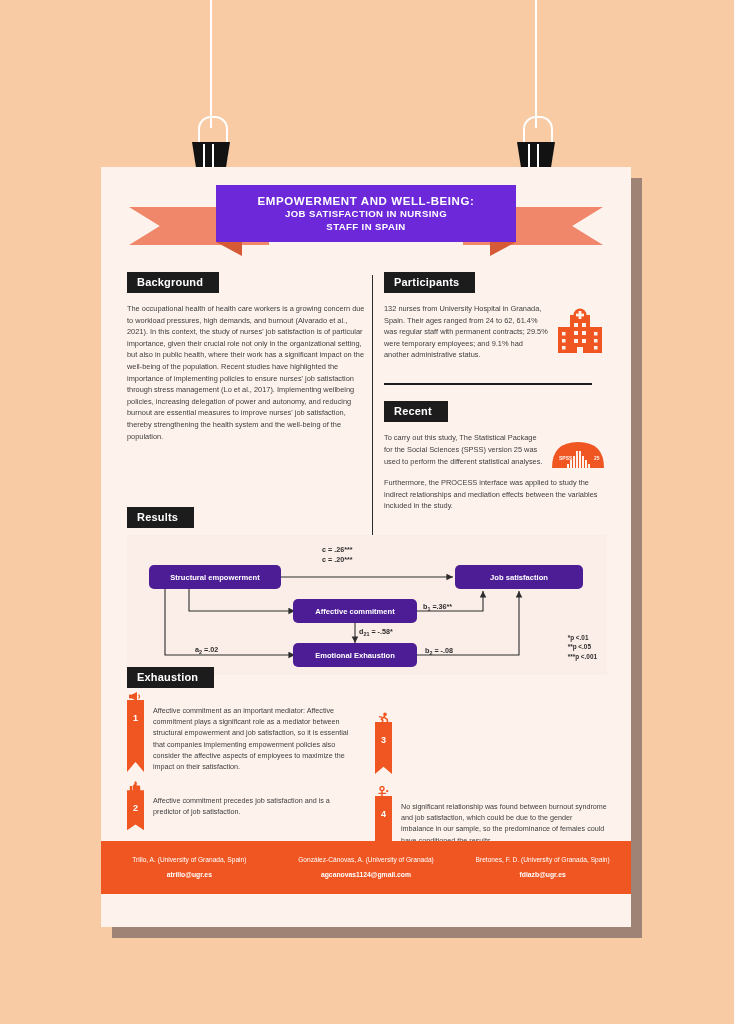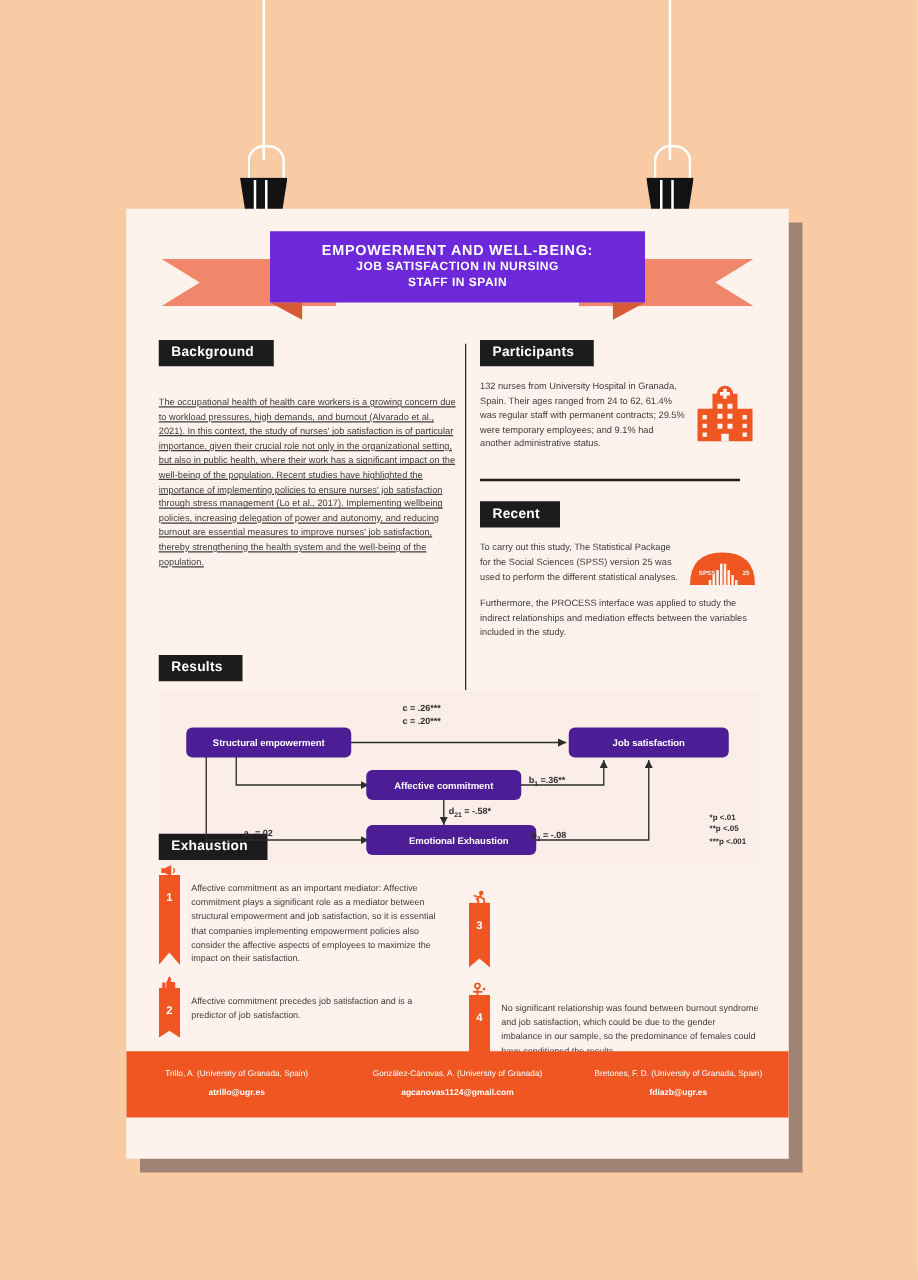--- a/index.html
+++ b/index.html
@@ -160,21 +160,21 @@
     margin: 14px 0 16px 0;
   }
   .with-icon {
     display: flex;
     align-items: flex-start;
     gap: 6px;
   }
   .with-icon .txt { flex: 1; }
 
   
-  .results-sec { position: absolute; left: 26px; top: 340px; width: 480px; margin-top: 17px; }
+  .results-sec { position: absolute; left: 26px; top: 340px; width: 480px; }
   .diagram {
     position: relative;
     width: 480px; height: 140px;
     background: #fbeee8;
     margin-top: 7px;
   }
   .node {
     position: absolute;
     background: #4c1d95;
     color: #ffffff;
@@ -309,21 +309,21 @@
       <div class="l1">EMPOWERMENT AND WELL-BEING:</div>
       <div class="l2">JOB SATISFACTION IN NURSING</div>
       <div class="l3">STAFF IN SPAIN</div>
     </div>
   </div>
 
   <div class="vdivider"></div>
 
   <div class="col-left">
     <div class="sec-head">Background</div>
-    <div class="body-text" style="margin-top:23px;text-decoration:underline;">
+    <div class="body-text" style="margin-top:10px;">
       <p>The occupational health of health care workers is a growing concern due to workload pressures, high demands, and burnout (Alvarado et al., 2021). In this context, the study of nurses' job satisfaction is of particular importance, given their crucial role not only in the organizational setting, but also in public health, where their work has a significant impact on the well-being of the population. Recent studies have highlighted the importance of implementing policies to ensure nurses' job satisfaction through stress management (Lo et al., 2017). Implementing wellbeing policies, increasing delegation of power and autonomy, and reducing burnout are essential measures to improve nurses' job satisfaction, thereby strengthening the health system and the well-being of the population.</p>
     </div>
   </div>
 
   <div class="col-right">
     <div>
       <div class="sec-head">Participants</div>
       <div class="with-icon" style="margin-top:10px;">
         <div class="txt body-text">
           <p>132 nurses from University Hospital in Granada, Spain. Their ages ranged from 24 to 62, 61.4% was regular staff with permanent contracts; 29.5% were temporary employees; and 9.1% had another administrative status.</p>
@@ -408,21 +408,21 @@
 
       <div class="node" style="left:22px; top:30px; width:132px; height:24px;">
         <span>Structural empowerment</span>
       </div>
       <div class="node" style="left:328px; top:30px; width:128px; height:24px;">
         <span>Job satisfaction</span>
       </div>
       <div class="node" style="left:166px; top:64px; width:124px; height:24px;">
         <span>Affective commitment</span>
       </div>
-      <div class="node" style="left:166px; top:108px; width:124px; height:24px;padding-left:12px;">
+      <div class="node" style="left:166px; top:108px; width:124px; height:24px;">
         <span>Emotional Exhaustion</span>
       </div>
 
       <div class="dlabel" style="left:195px; top:10px;">c = .26***</div>
       <div class="dlabel" style="left:195px; top:20px;">c = .20***</div>
       <div class="dlabel" style="left:296px; top:67px;">b<sub>1</sub> =.36**</div>
       <div class="dlabel" style="left:68px; top:110px;">a<sub>2</sub> =.02</div>
       <div class="dlabel" style="left:232px; top:92px;">d<sub>21</sub> = -.58*</div>
       <div class="dlabel" style="left:298px; top:111px;">b<sub>2</sub> = -.08</div>
 

